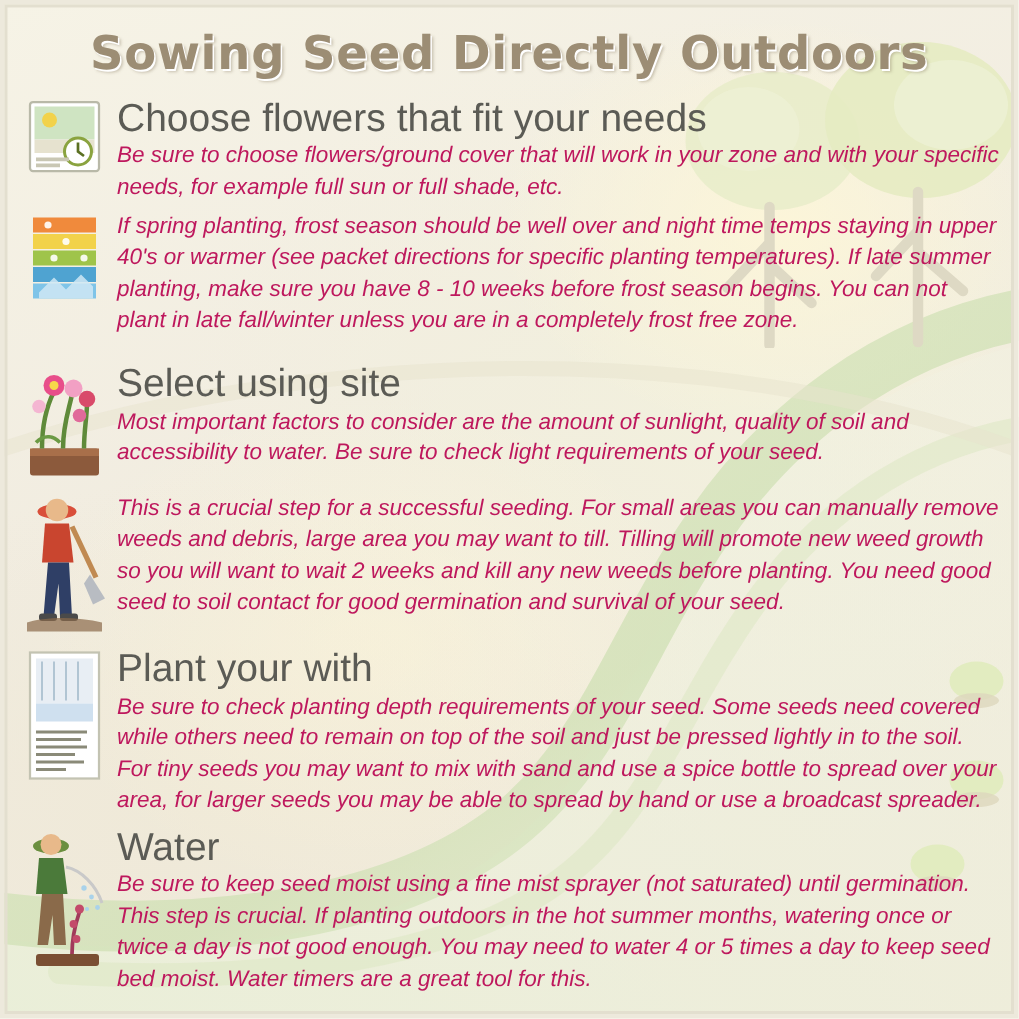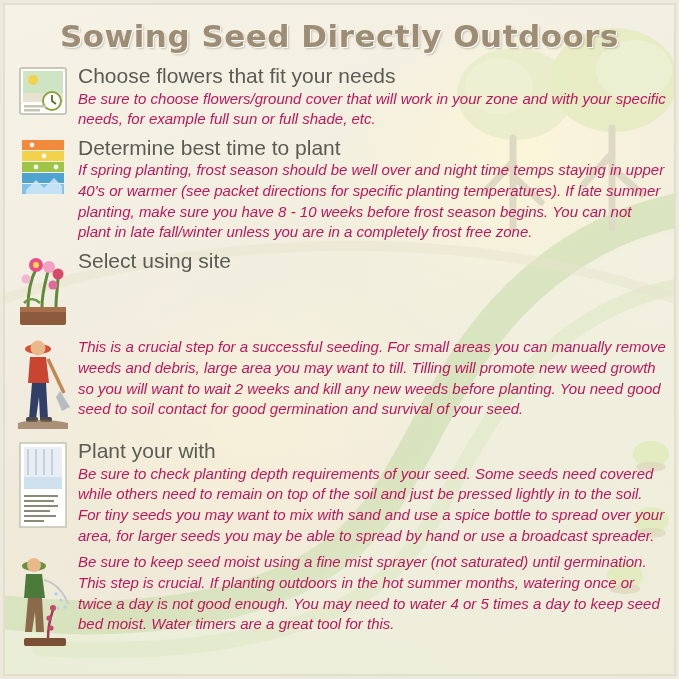--- a/index.html
+++ b/index.html
@@ -90,21 +90,21 @@
     height: 74px;
     position: relative;
     margin-right: 4px;
   }
   .step-text {
     flex: 1;
     padding-top: 2px;
   }
   .step-head {
     font-family: "Liberation Sans", sans-serif;
-    font-size: 21px;
+    font-size: 26px;
     color: #5b5b55;
     line-height: 1.12;
     margin-bottom: 1px;
     font-weight: normal;
   }
   .step-body {
     font-family: "Liberation Sans", sans-serif;
     font-style: italic;
     font-size: 15px;
     color: #be185d;
@@ -216,21 +216,20 @@
           <path d="M14,56 L24,46 L32,54 L42,44 L50,52 L50,60 L14,60 Z" fill="#cfe7f5" opacity="0.85"></path>
           <g fill="#ffffff" opacity="0.9">
             <circle cx="20" cy="11" r="2.4"></circle>
               <circle cx="32" cy="22" r="2.4"></circle>
             <circle cx="44" cy="33" r="2.4"></circle>
               <circle cx="24" cy="33" r="2.4"></circle>
           </g>
         </svg>
       </div>
       <div class="step-text">
-        <div class="step-head">Determine best time to plant</div>
         <p class="step-body">If spring planting, frost season should be well over and  night time temps staying in upper 40's or warmer (see packet directions for specific planting temperatures). If late summer planting, make sure you have 8 - 10 weeks before frost season begins. You can not plant in late fall/winter unless you are in a completely frost free zone.</p>
       </div>
     </div>
 
     <div class="step s3">
       <div class="step-icon">
         <svg width="62" height="84" viewBox="0 0 62 84">
           <rect x="8" y="60" width="46" height="18" rx="2" fill="#8c5a3c"></rect>
           <rect x="8" y="60" width="46" height="5" fill="#a86f4a"></rect>
           <path d="M16,60 C16,42 20,30 24,22" stroke="#5f8a3a" stroke-width="3" fill="none"></path>
@@ -240,20 +239,21 @@
           <circle cx="24" cy="18" r="3" fill="#f7d94a"></circle>
           <circle cx="37" cy="20" r="6" fill="#f2a0c4"></circle>
           <circle cx="46" cy="27" r="5.5" fill="#d94a6a"></circle>
           <circle cx="14" cy="32" r="4.5" fill="#f4b6d2"></circle>
           <circle cx="41" cy="38" r="4.5" fill="#e06a9a"></circle>
           <path d="M12,56 C18,50 24,52 28,56" stroke="#6b9a44" stroke-width="2.5" fill="none"></path>
         </svg>
       </div>
       <div class="step-text">
         <div class="step-head">Select using site</div>
+        <p class="step-body">Most important factors to consider are the amount of sunlight, quality of soil and accessibility to water. Be sure to check light  requirements of your seed.</p>
       </div>
     </div>
 
     <div class="step s4">
       <div class="step-icon">
         <svg width="62" height="98" viewBox="0 0 62 98">
           <ellipse cx="26" cy="14" rx="13" ry="5" fill="#d94f3a"></ellipse>
           <circle cx="26" cy="13" r="7.5" fill="#e8b98a"></circle>
           <path d="M18,22 L34,22 L37,48 L16,48 Z" fill="#c9452f"></path>
           <path d="M20,48 L34,48 L36,84 L28,84 L27,62 L24,84 L17,84 Z" fill="#2f3f66"></path>
@@ -312,18 +312,19 @@
               <circle cx="46" cy="58" r="1.4"></circle>
           </g>
           <rect x="12" y="88" width="42" height="8" rx="2" fill="#7a4f33"></rect>
           <path d="M36,88 C36,74 39,66 41,60" stroke="#a03a5a" stroke-width="2.5" fill="none"></path>
           <circle cx="41" cy="58" r="3" fill="#c34a6a"></circle>
           <circle cx="37" cy="68" r="2.6" fill="#c34a6a"></circle>
           <circle cx="39" cy="78" r="2.6" fill="#c34a6a"></circle>
         </svg>
       </div>
       <div class="step-text">
+        <div class="step-head">Water</div>
         <p class="step-body">Be sure to keep seed moist using a fine mist sprayer (not saturated) until germination. This step is crucial. If planting outdoors in the hot summer months, watering once or twice a day is not good enough. You may need to water 4 or 5 times a day to keep seed bed moist. Water timers are a great tool for this.</p>
       </div>
     </div>
 
   </div>
 </div>
 
 </body></html>

